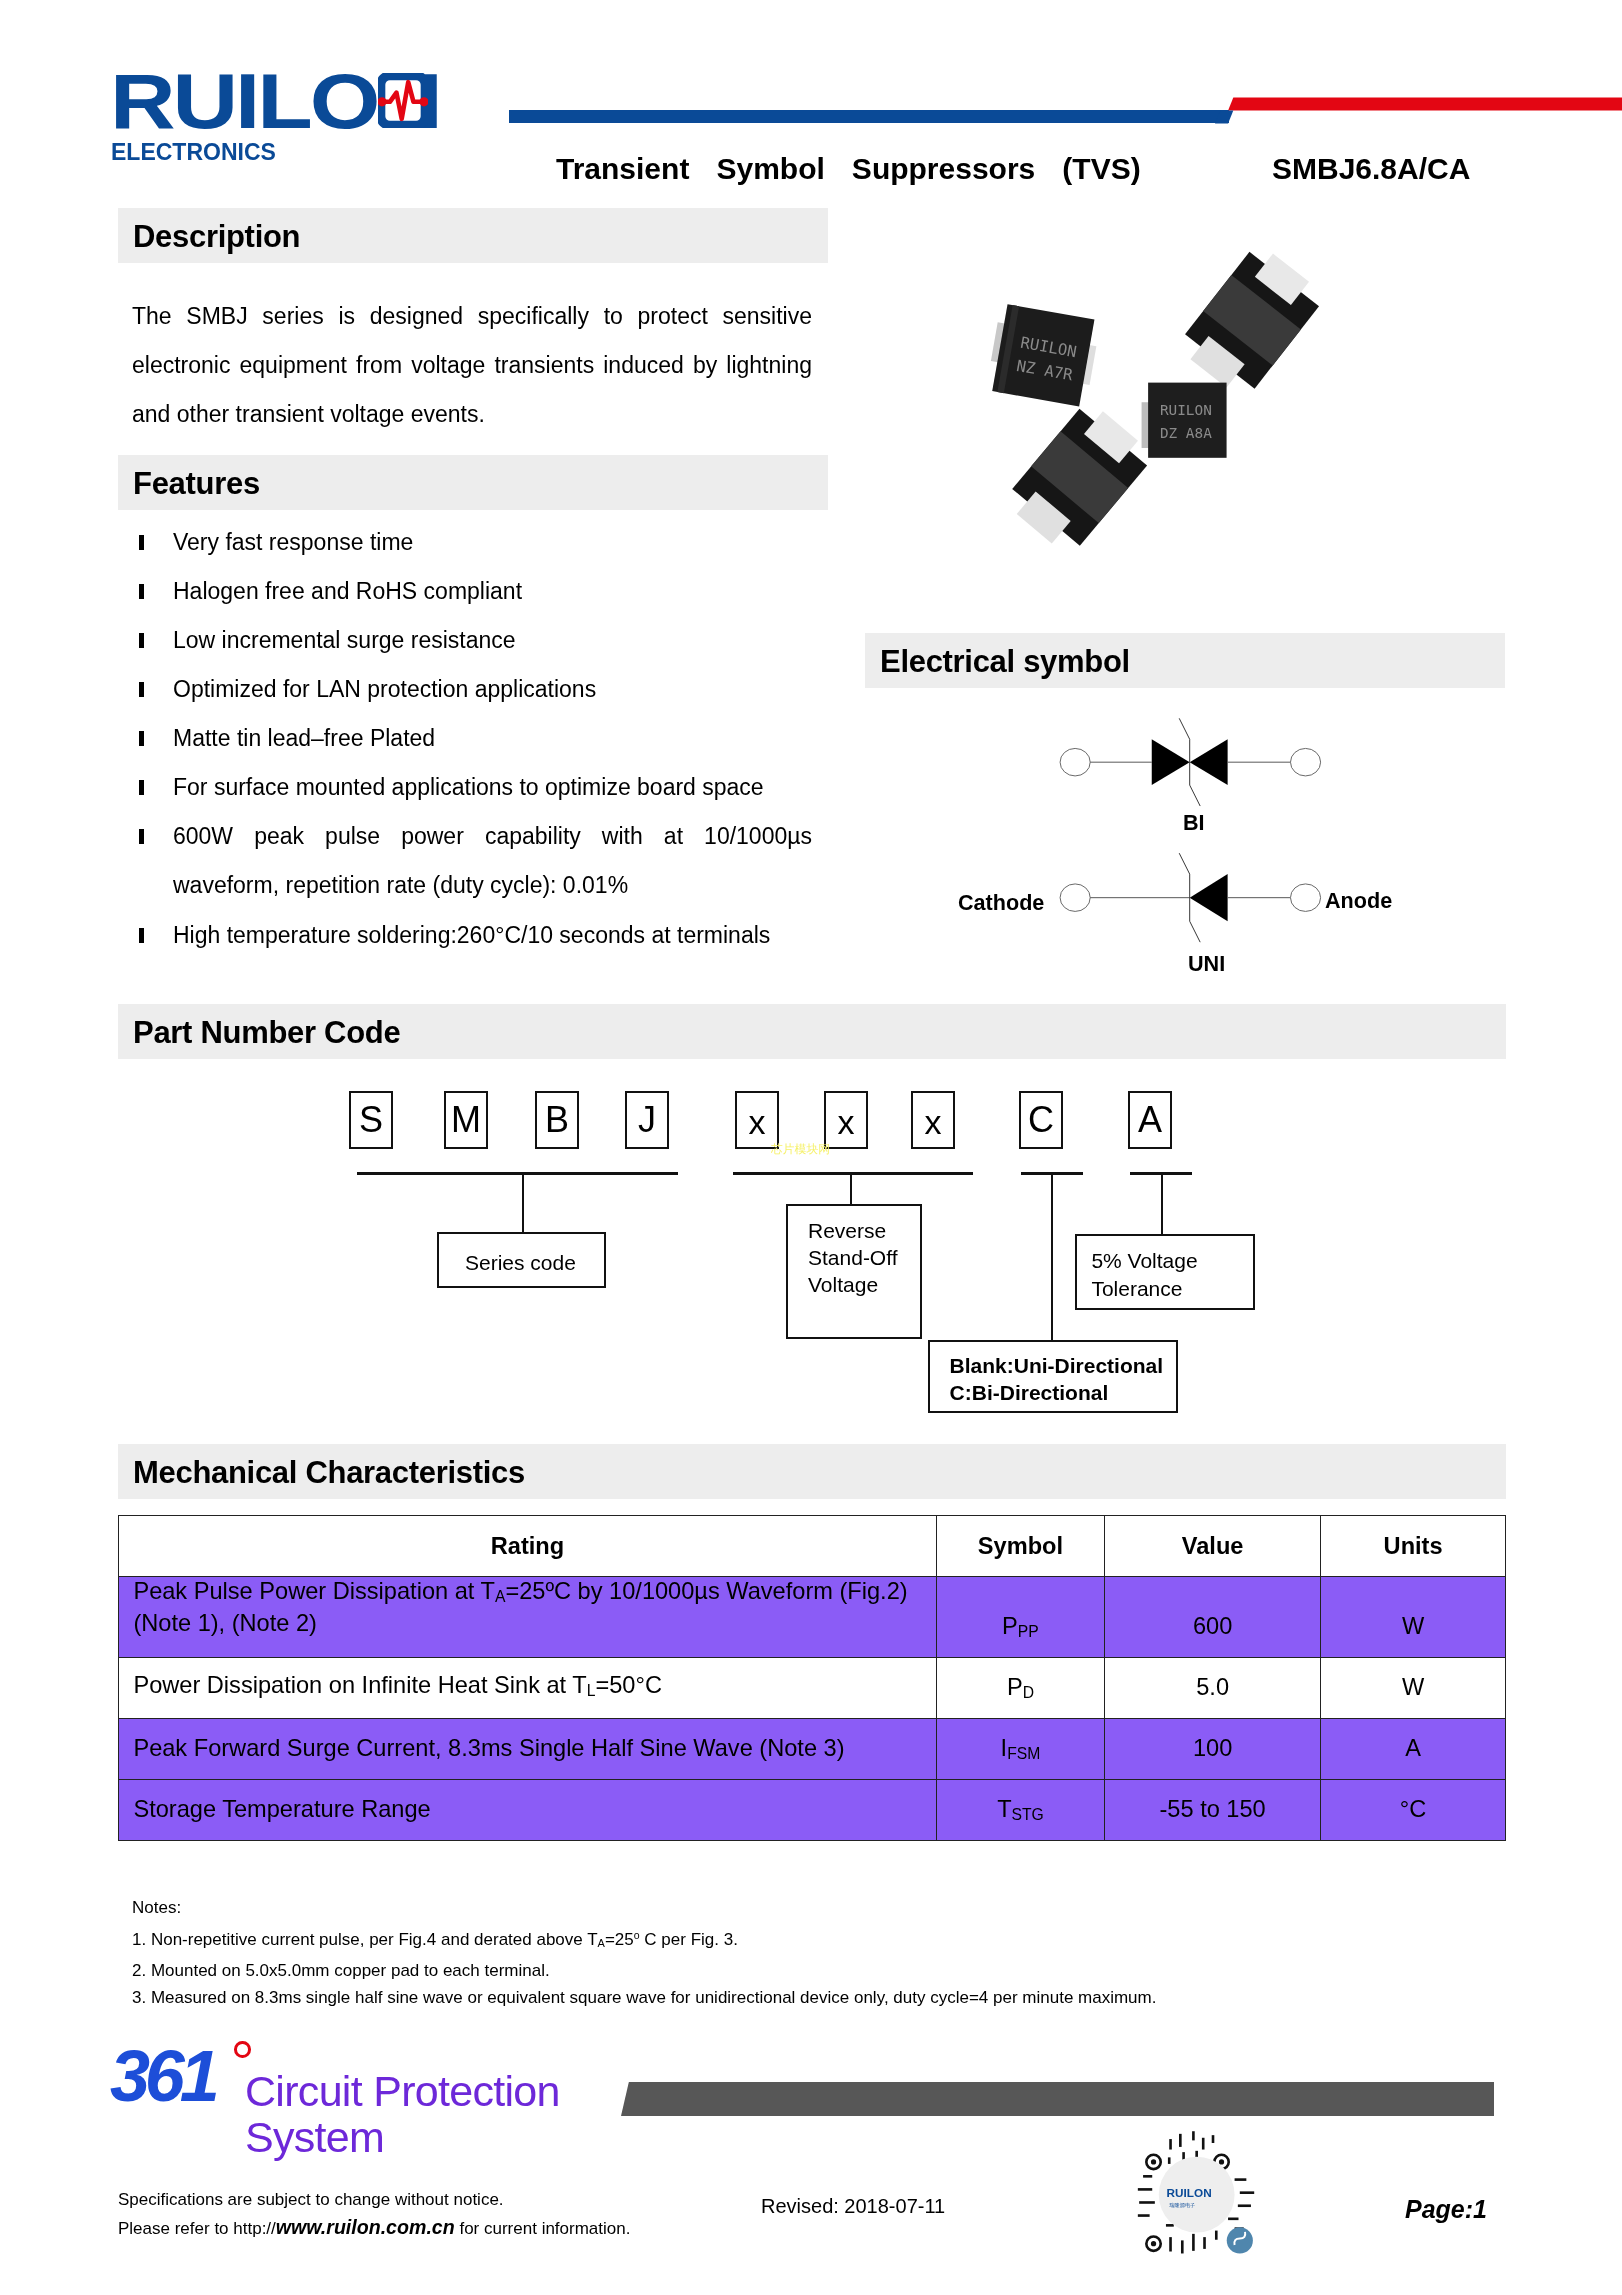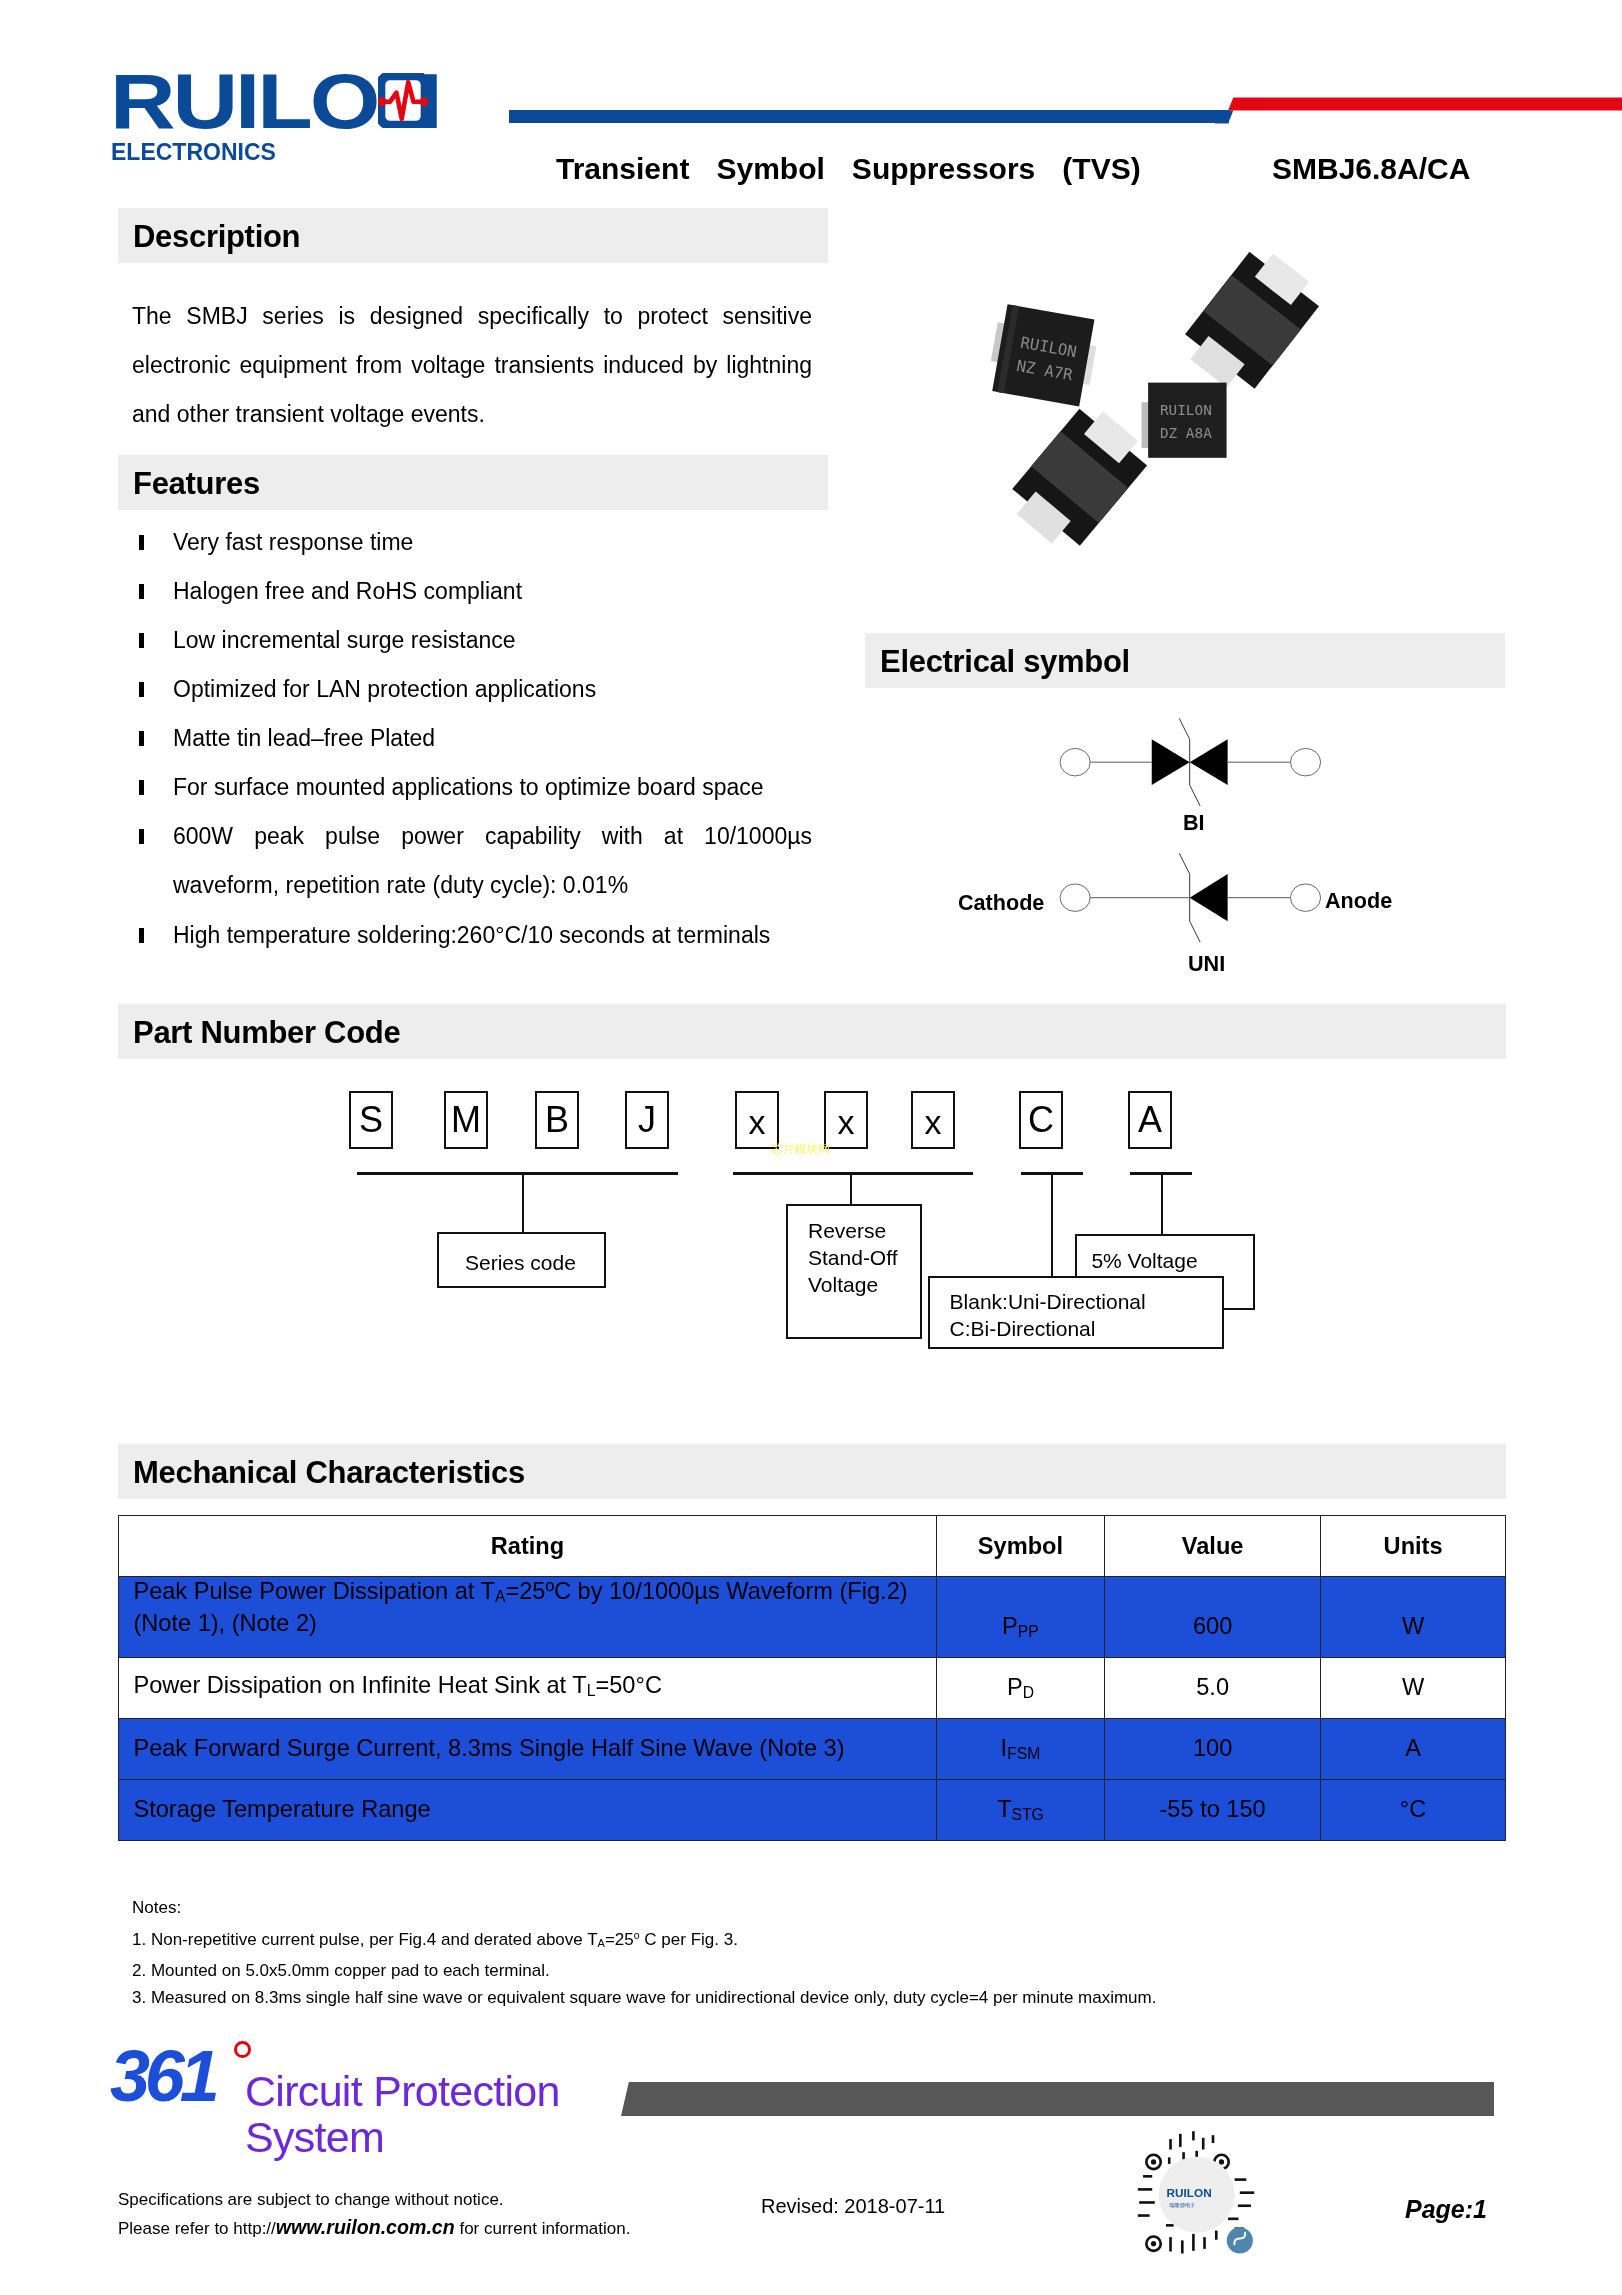--- a/index.html
+++ b/index.html
@@ -40,21 +40,21 @@
   .vline { background: #111; width: 2px; }
   .lbl-box { border: 2px solid #111; box-sizing: border-box; font-size: 21px; background: #fff; }
   .watermark { left: 771px; top: 1142px; font-size: 11.8px; color: #f6f16a; font-family: "DejaVu Sans", sans-serif; }
 
   
   table.mech { position: absolute; left: 118px; top: 1515px; width: 1388px; border-collapse: collapse; }
   table.mech th, table.mech td { border: 1.3px solid #222; font-size: 23.6px; padding: 0 21px; height: 60px; }
   table.mech th { font-weight: 700; text-align: center; background: #fff; }
   table.mech td { text-align: center; }
   table.mech td.rating { text-align: left; padding-left: 14.4px; line-height: 27.5px; }
-  table.mech tr.shade td { background: #1d4ed8; }
+  table.mech tr.shade td { background: #8b5cf6; }
   table.mech sub { font-size: 15.7px; vertical-align: -2.6px; }
   .col-rating { width: 902px; } .col-sym { width: 133px; } .col-val { width: 195px; } .col-unit { width: 158px; }
 
   
   .notes { left: 132px; top: 1894px; font-size: 17px; line-height: 27.5px; }
   .notes sub { font-size: 11px; vertical-align: -2px; }
   .notes sup { font-size: 10.5px; vertical-align: 5.9px; }
 
   
   .cps-361 { left: 110px; top: 2040px; font-weight: 700; font-style: italic; font-size: 72px; color: #1d4ed8; letter-spacing: -5.2px; line-height: 1; }
@@ -230,21 +230,21 @@
 </div>
 <div class="abs lbl-box" style="left:786px;top:1204px;width:136px;height:135px;line-height:27.5px;">
   <div class="abs" style="left:20px;top:10.5px;">Reverse</div>
   <div class="abs" style="left:20px;top:38px;">Stand-Off</div>
   <div class="abs" style="left:20px;top:65px;">Voltage</div>
 </div>
 <div class="abs lbl-box" style="left:1075px;top:1234px;width:180px;height:76px;line-height:27.5px;">
   <div class="abs" style="left:14.4px;top:11px;">5% Voltage</div>
   <div class="abs" style="left:14.4px;top:39px;">Tolerance</div>
 </div>
-<div class="abs lbl-box" style="left:928px;top:1276px;width:296px;height:73px;line-height:27.5px;">
+<div class="abs lbl-box" style="left:928px;top:1340px;width:250px;height:73px;line-height:27.5px;font-weight:bold;">
   <div class="abs" style="left:19.6px;top:9.8px;white-space:nowrap;">Blank:Uni-Directional</div>
   <div class="abs" style="left:19.6px;top:37px;white-space:nowrap;">C:Bi-Directional</div>
 </div>
 
 <div class="abs sec" style="left:118px;top:1444px;width:1388px;">
   <span>Mechanical Characteristics</span>
 </div>
 
 <table class="mech">
   <thead>

